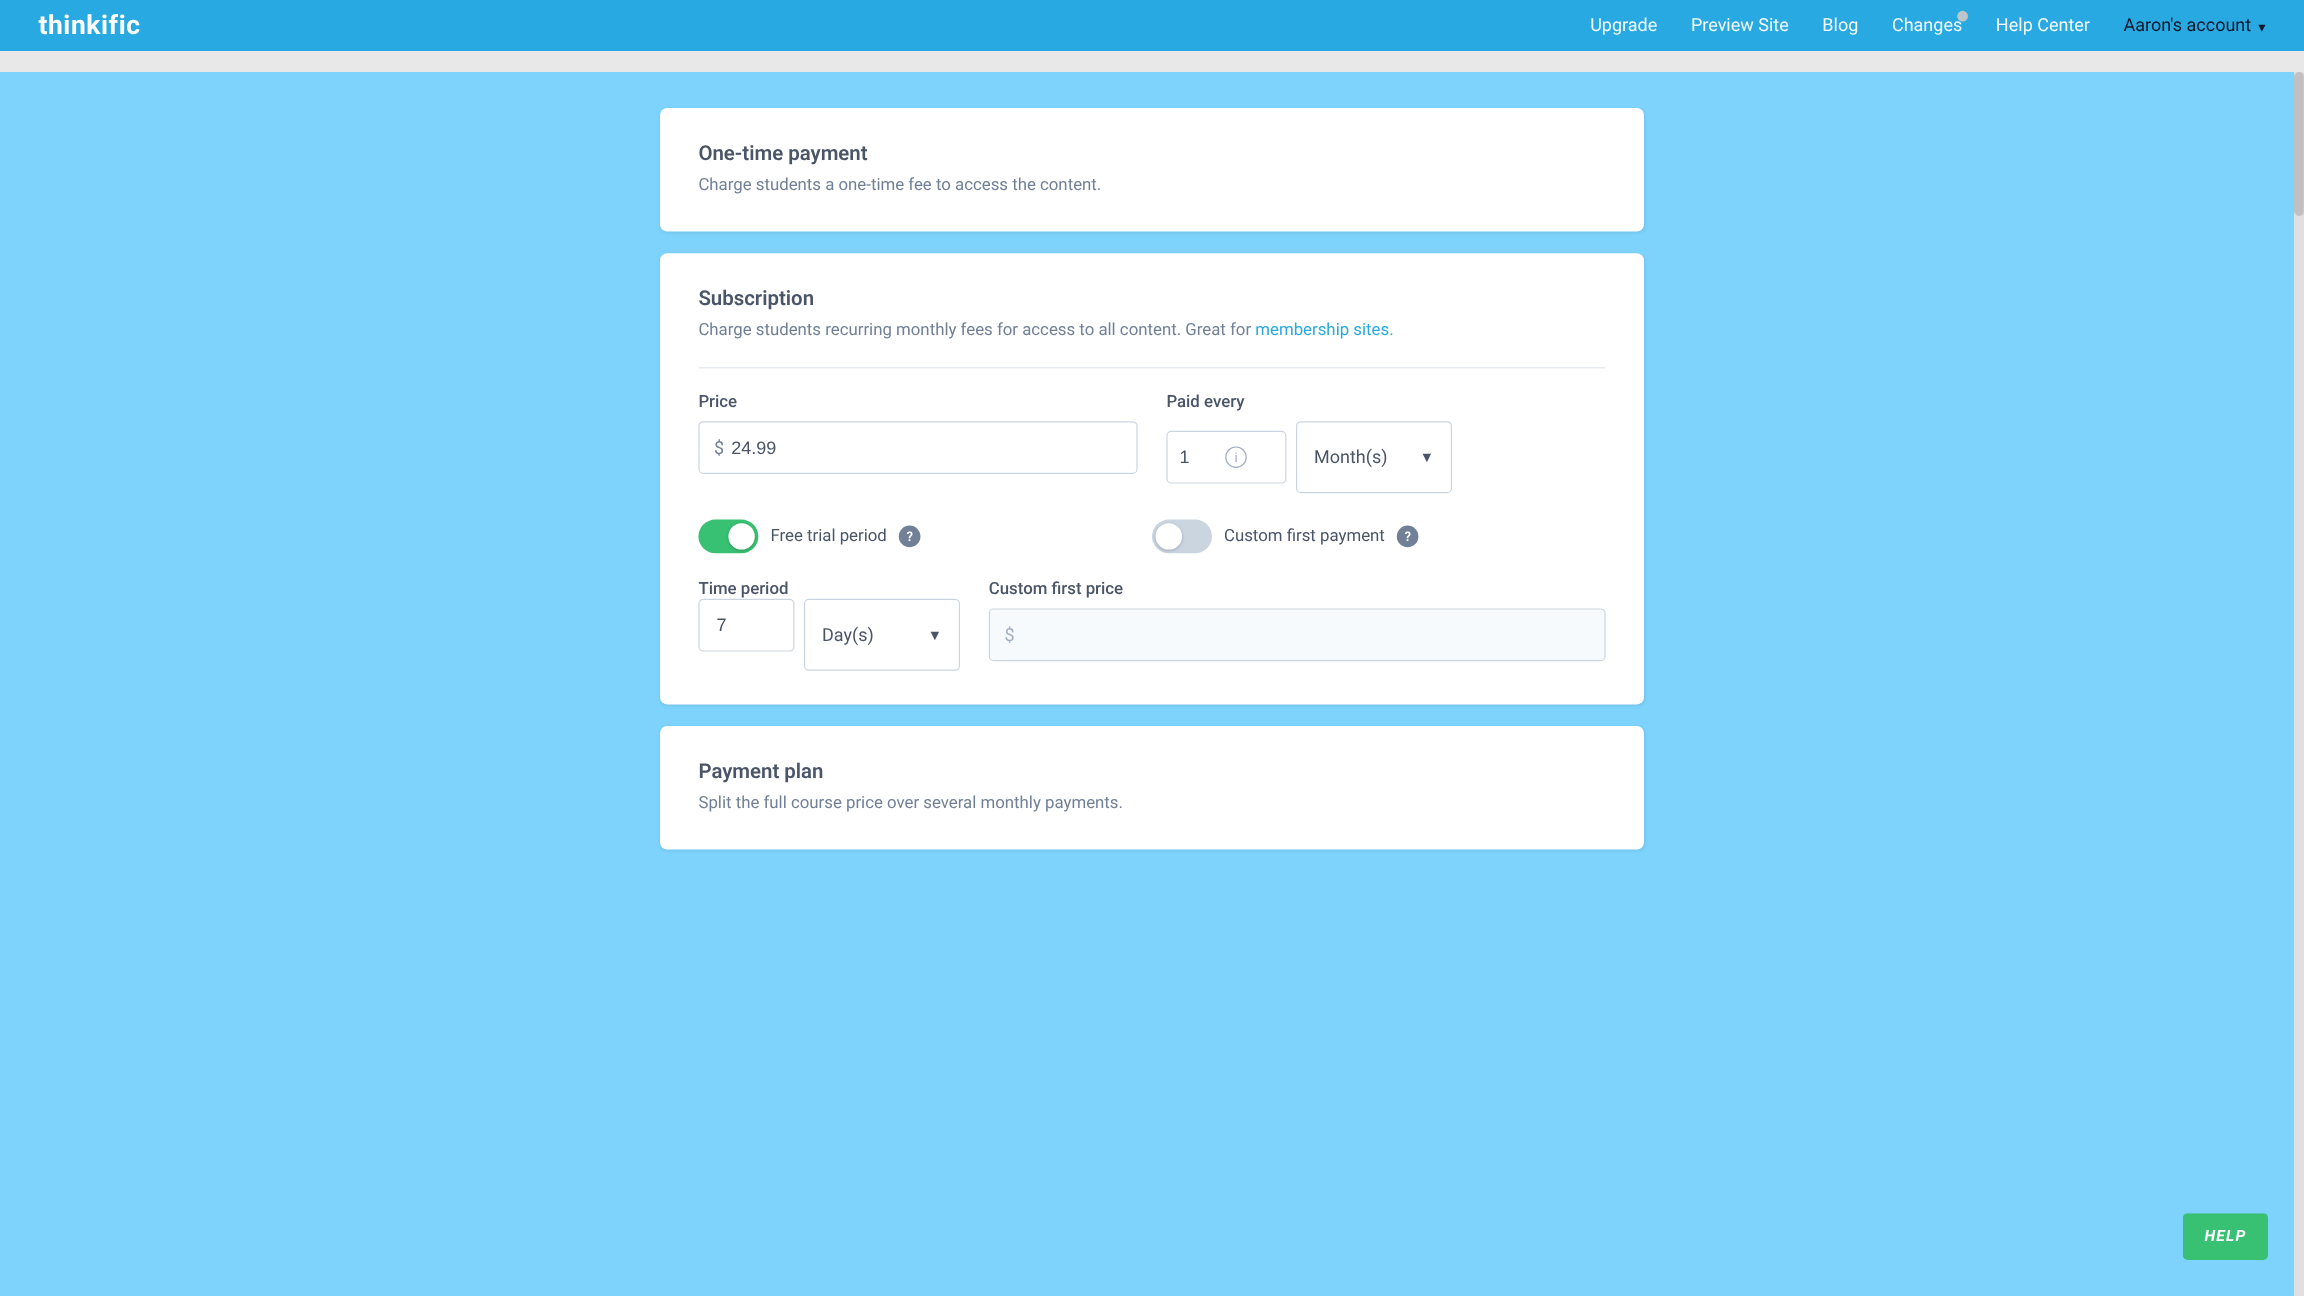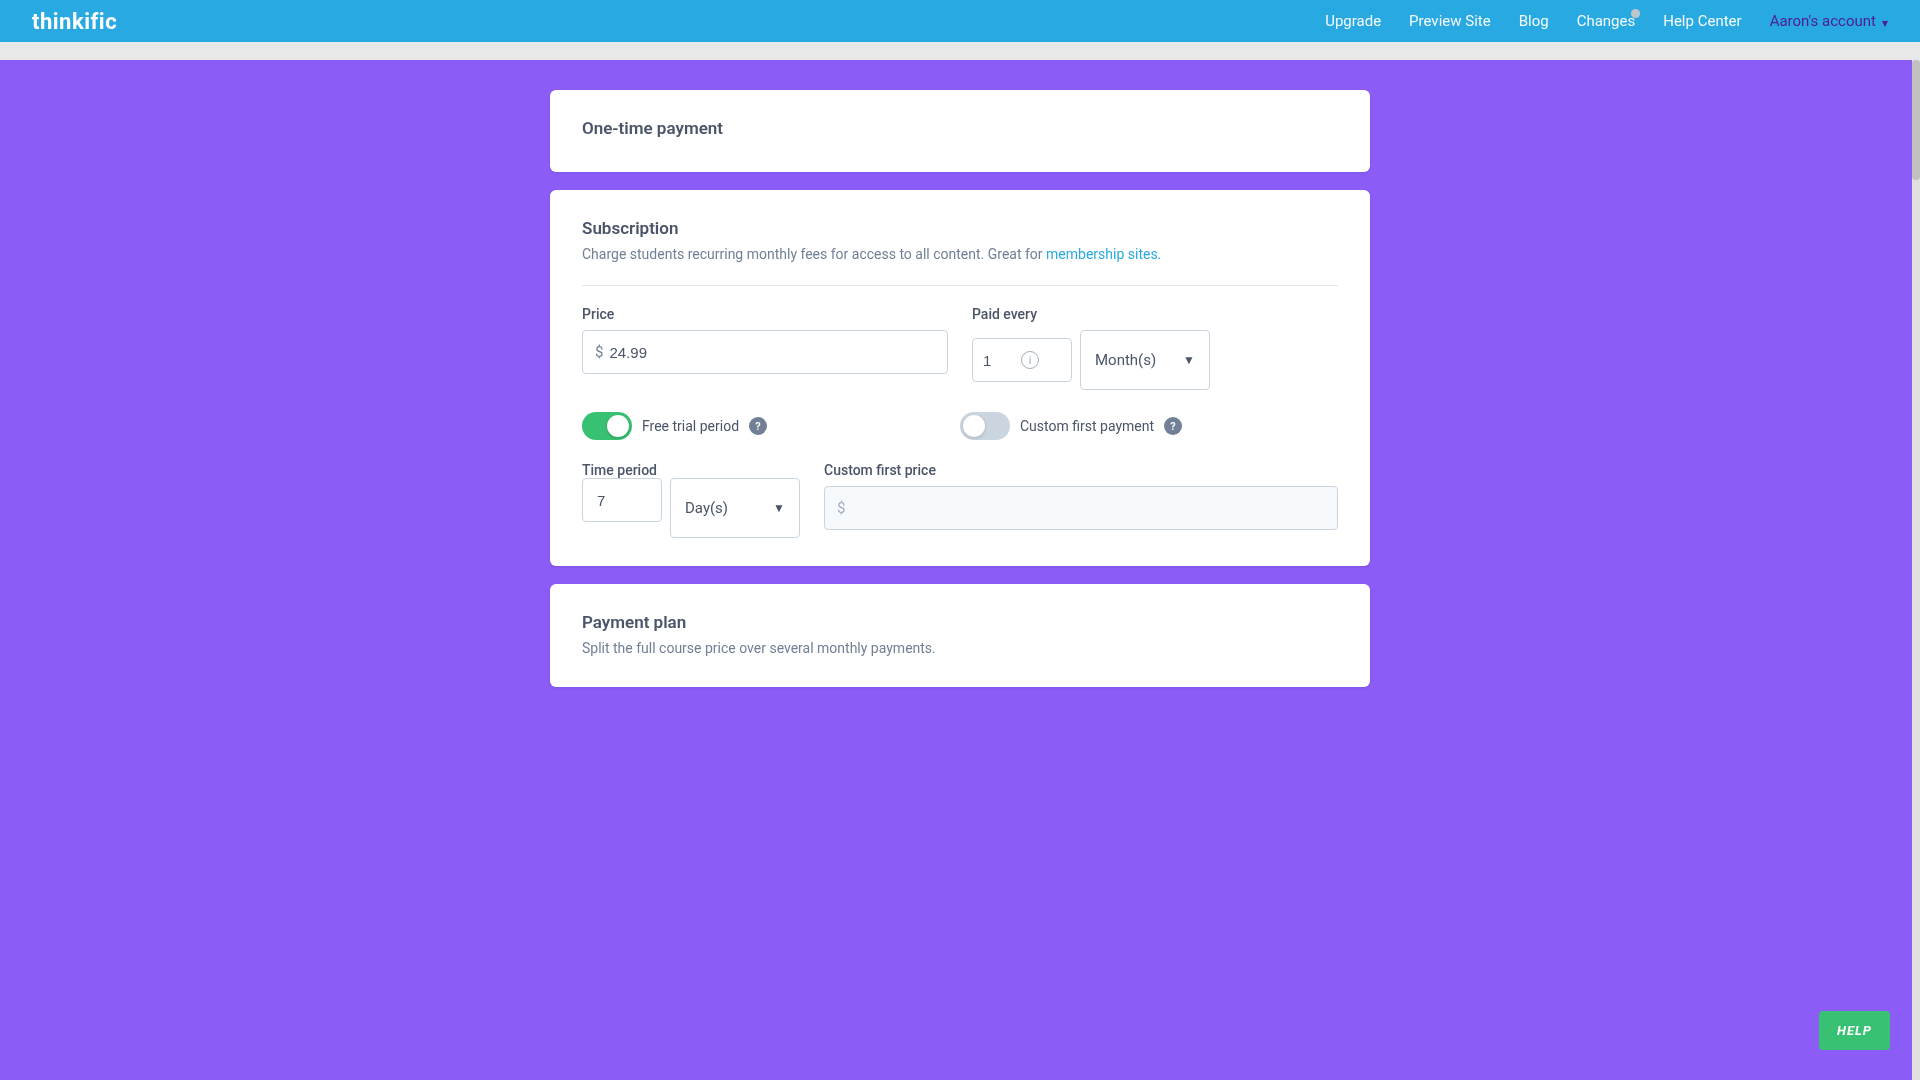--- a/index.html
+++ b/index.html
@@ -46,30 +46,30 @@
       background: #c8c8c8;
       border-radius: 50%;
       position: absolute;
       top: -3px;
       right: -5px;
     }
     .account-nav {
       display: flex;
       align-items: flex-end;
       gap: 6px;
-      color: #4c1d95;
+      color: #0f172a;
       font-size: 15px;
       cursor: pointer;
     }
     .account-nav .chevron { font-size: 12px; }
 
     
     .main-content {
       margin-top: 60px;
-      background: #8b5cf6;
+      background: #7dd3fc;
       min-height: calc(1080px - 60px);
       display: flex;
       justify-content: center;
       padding: 30px 20px 60px;
     }
     .content-wrapper {
       width: 820px;
       display: flex;
       flex-direction: column;
       gap: 18px;
@@ -385,20 +385,21 @@
 
 <div class="scrollbar">
   <div class="scrollbar-thumb"></div>
 </div>
 
 <main class="main-content">
   <div class="content-wrapper">
 
     <div class="card">
       <div class="card-title">One-time payment</div>
+      <div class="card-desc">Charge students a one-time fee to access the content.</div>
     </div>
 
     <div class="card subscription-card">
       <div class="card-title">Subscription</div>
       <div class="card-desc">
         <span>Charge students recurring monthly fees for access to all content. Great for</span>
         <a href="#" class="card-desc-link">membership sites.</a>
       </div>
 
       <hr class="subscription-divider">

